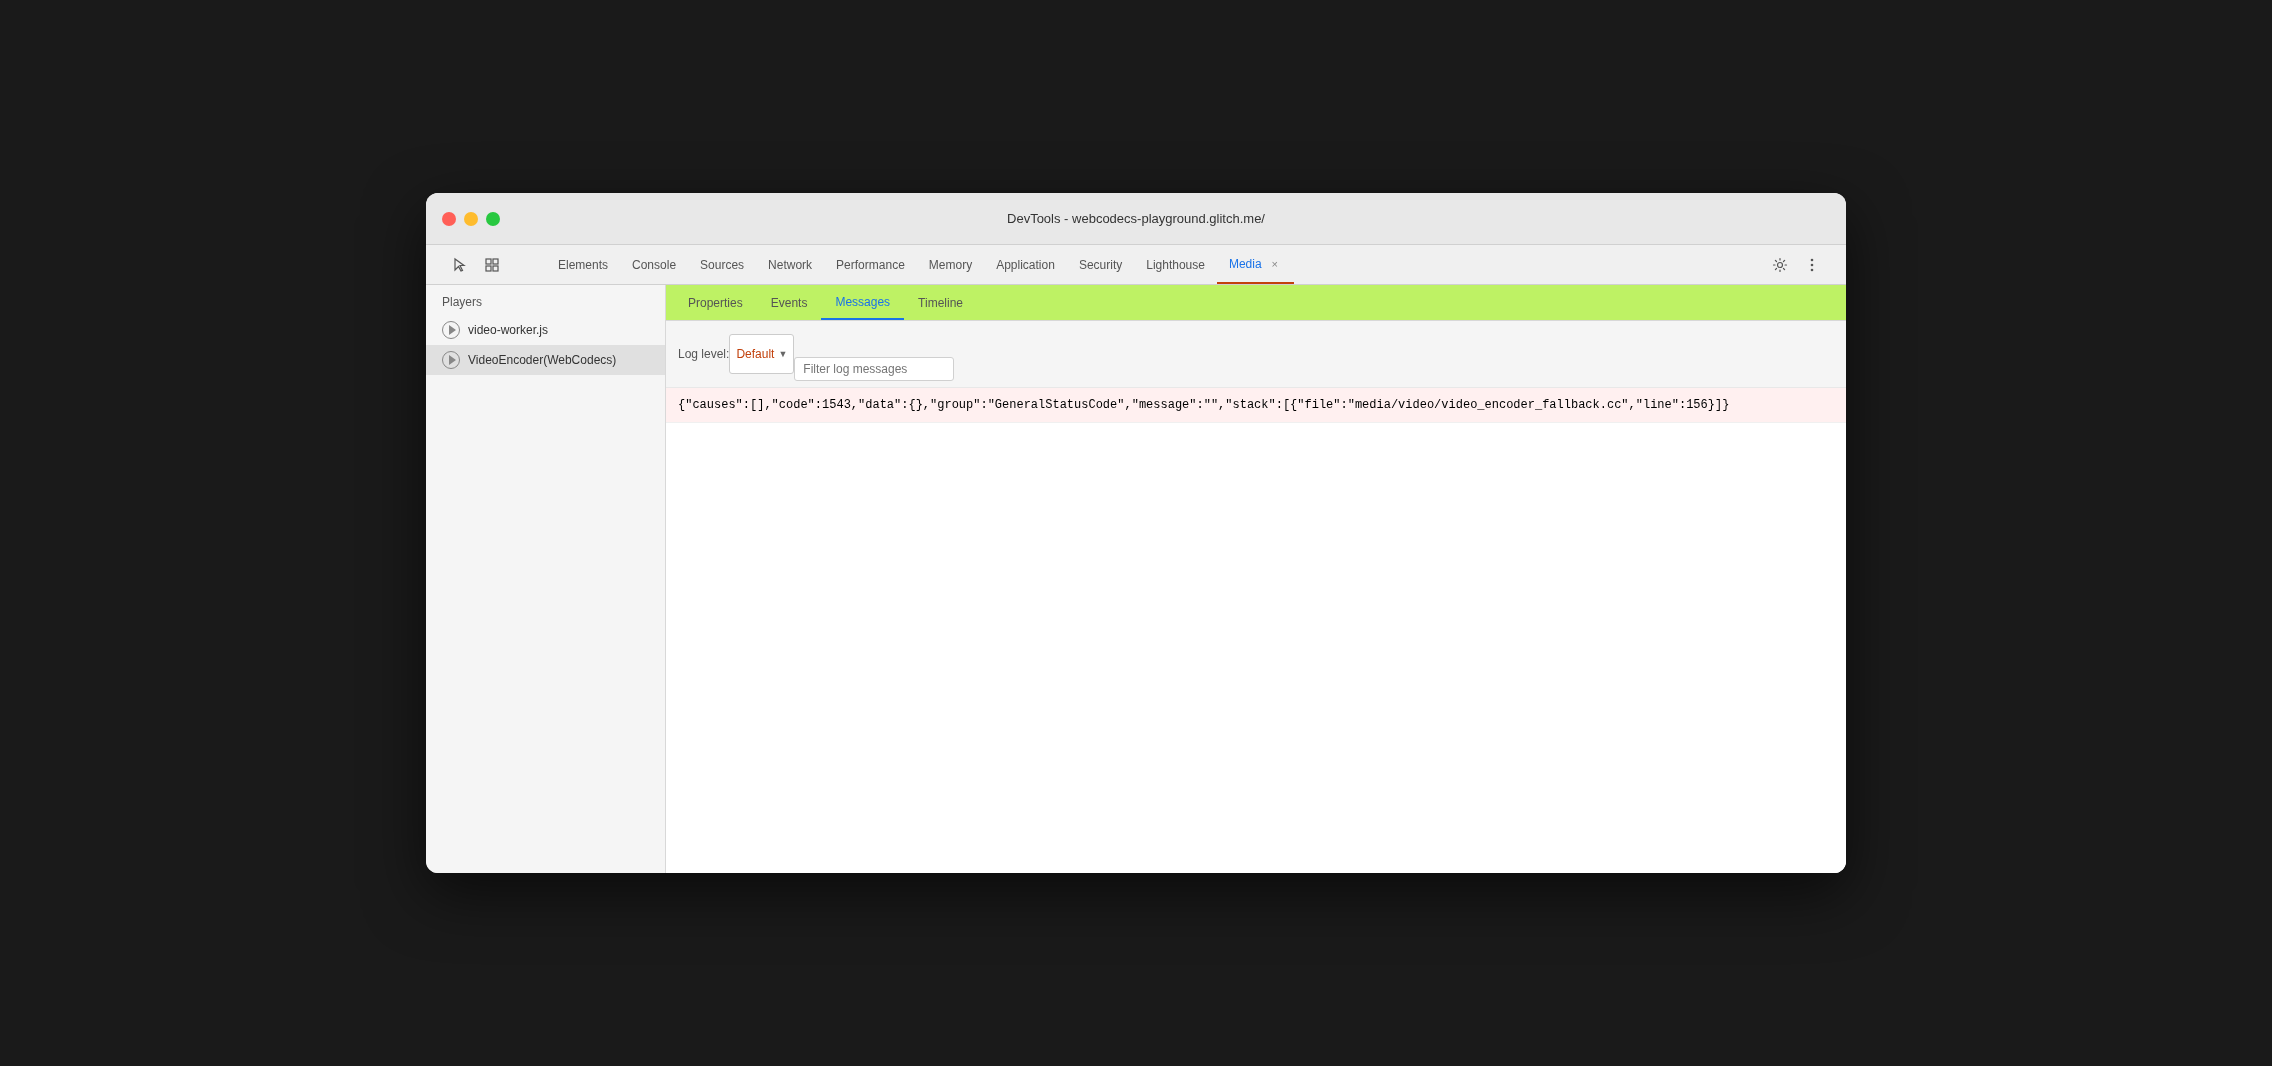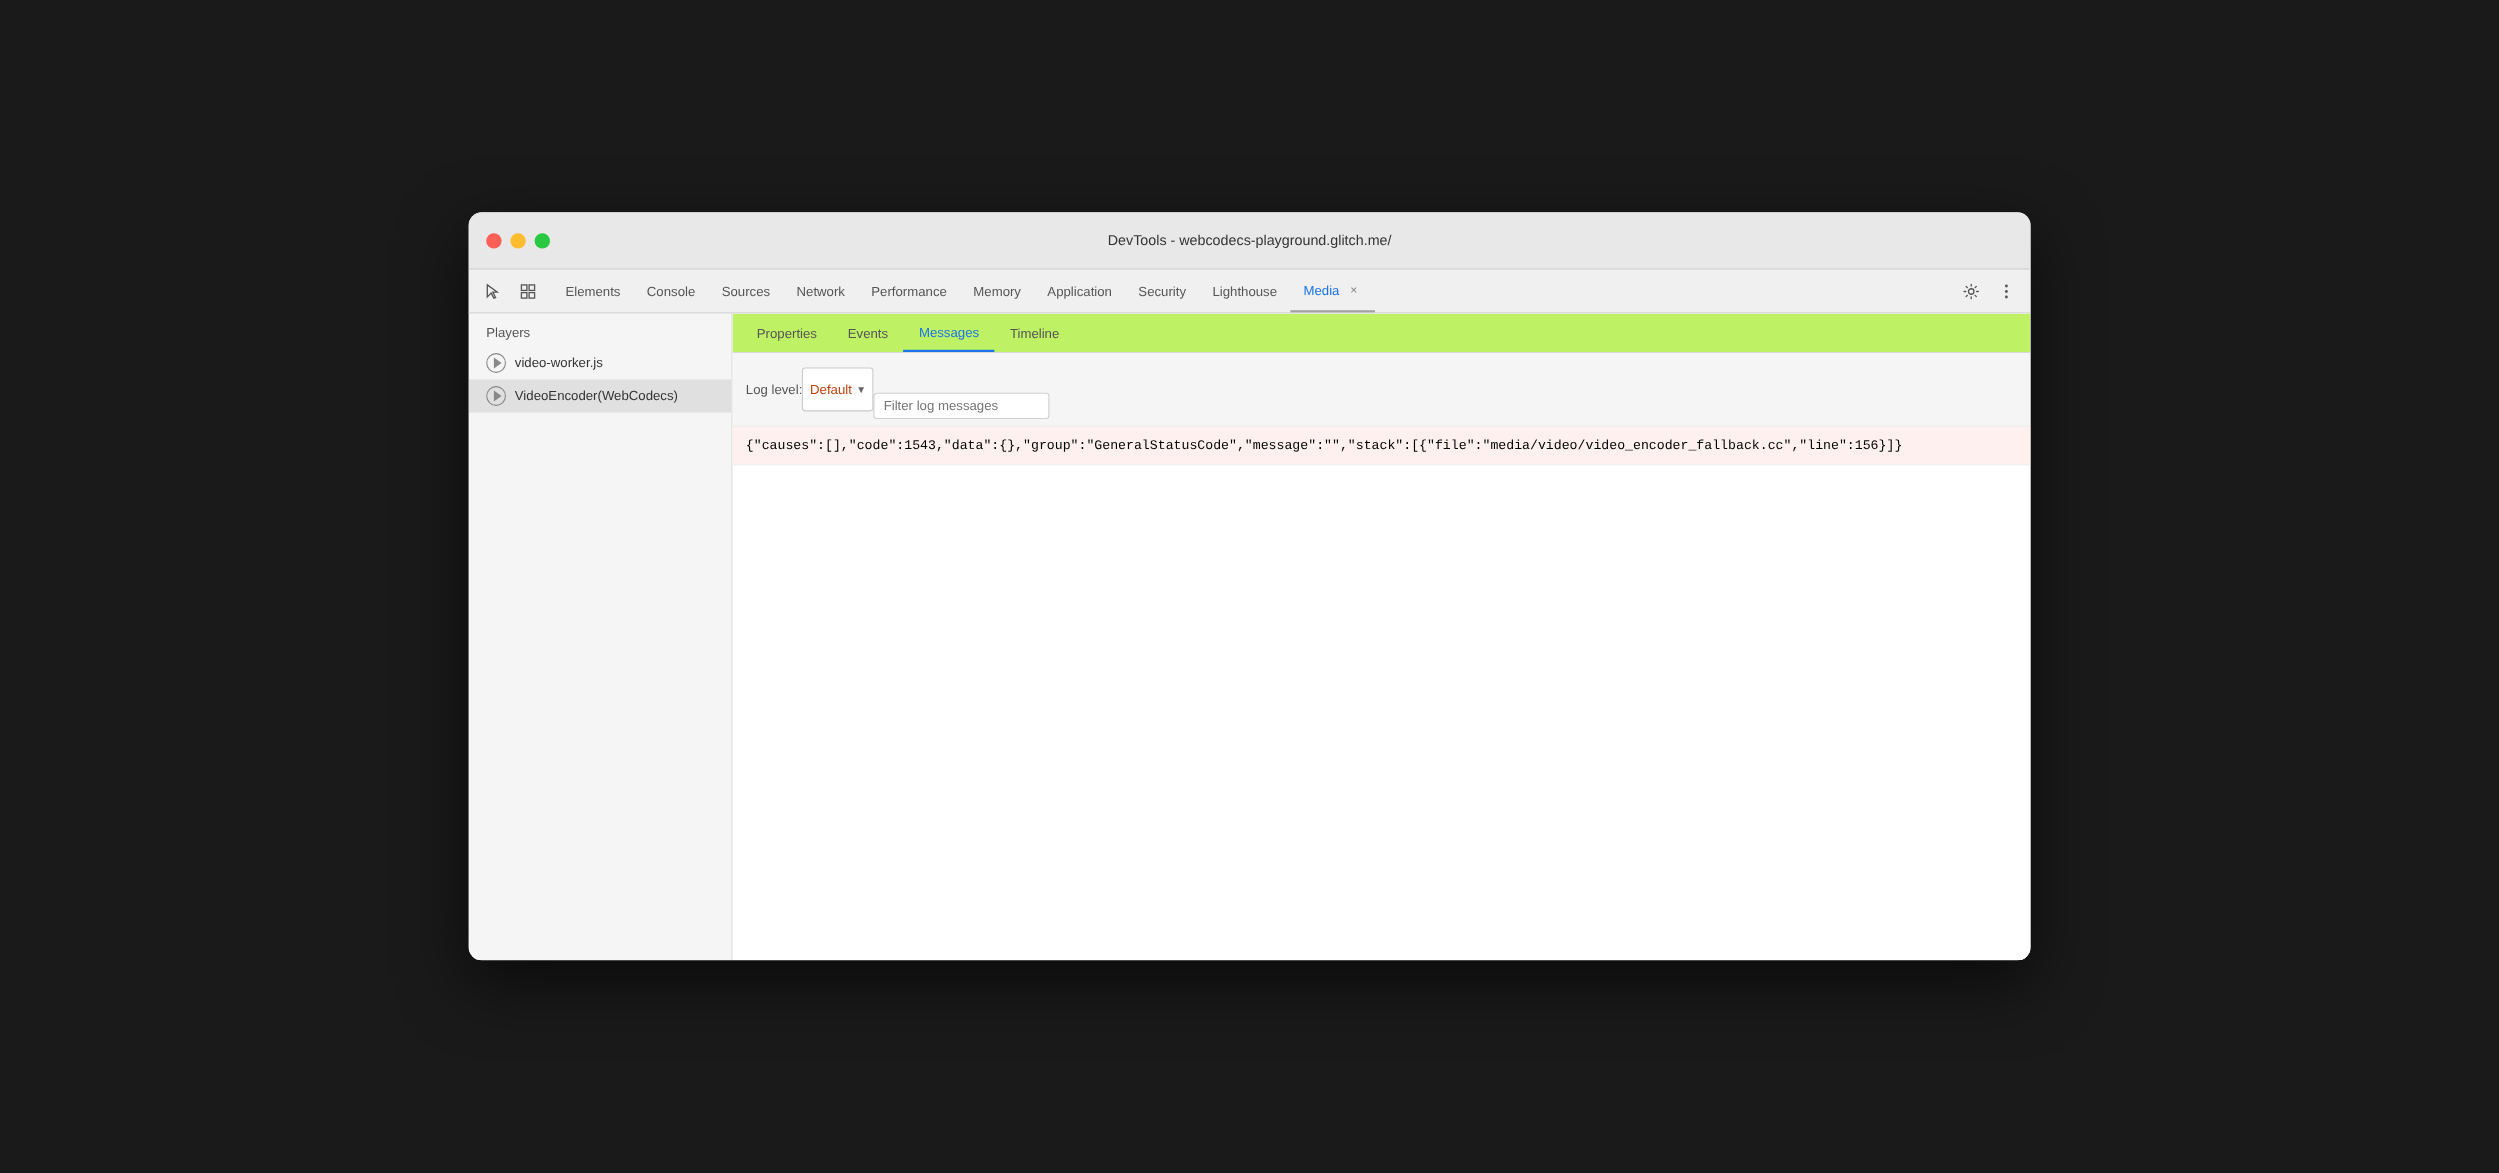--- a/index.html
+++ b/index.html
@@ -64,22 +64,23 @@
       font-weight: 500;
     }
 
     
     .tab-bar {
       background: #f0f0f0;
       height: 40px;
       display: flex;
       align-items: stretch;
       border-bottom: 1px solid #d0d0d0;
-      padding: 0 8px;
-      flex-shrink: 0;
+      padding: 0 20px;
+      flex-shrink: 0;
+      gap: 32px;
     }
 
     .tab-bar-left {
       display: flex;
       align-items: center;
       gap: 4px;
       margin-right: 8px;
     }
 
     .tool-icon {
@@ -107,21 +108,21 @@
       font-size: 12px;
       color: #555;
       cursor: pointer;
       white-space: nowrap;
       position: relative;
       gap: 6px;
     }
 
     .tab-item.active {
       color: #1a73e8;
-      border-bottom: 2px solid #a3a3a3;
+      border-bottom: 2px solid #c2410c;
     }
 
     .tab-close {
       font-size: 11px;
       color: #888;
       width: 14px;
       height: 14px;
       display: flex;
       align-items: center;
       justify-content: center;

